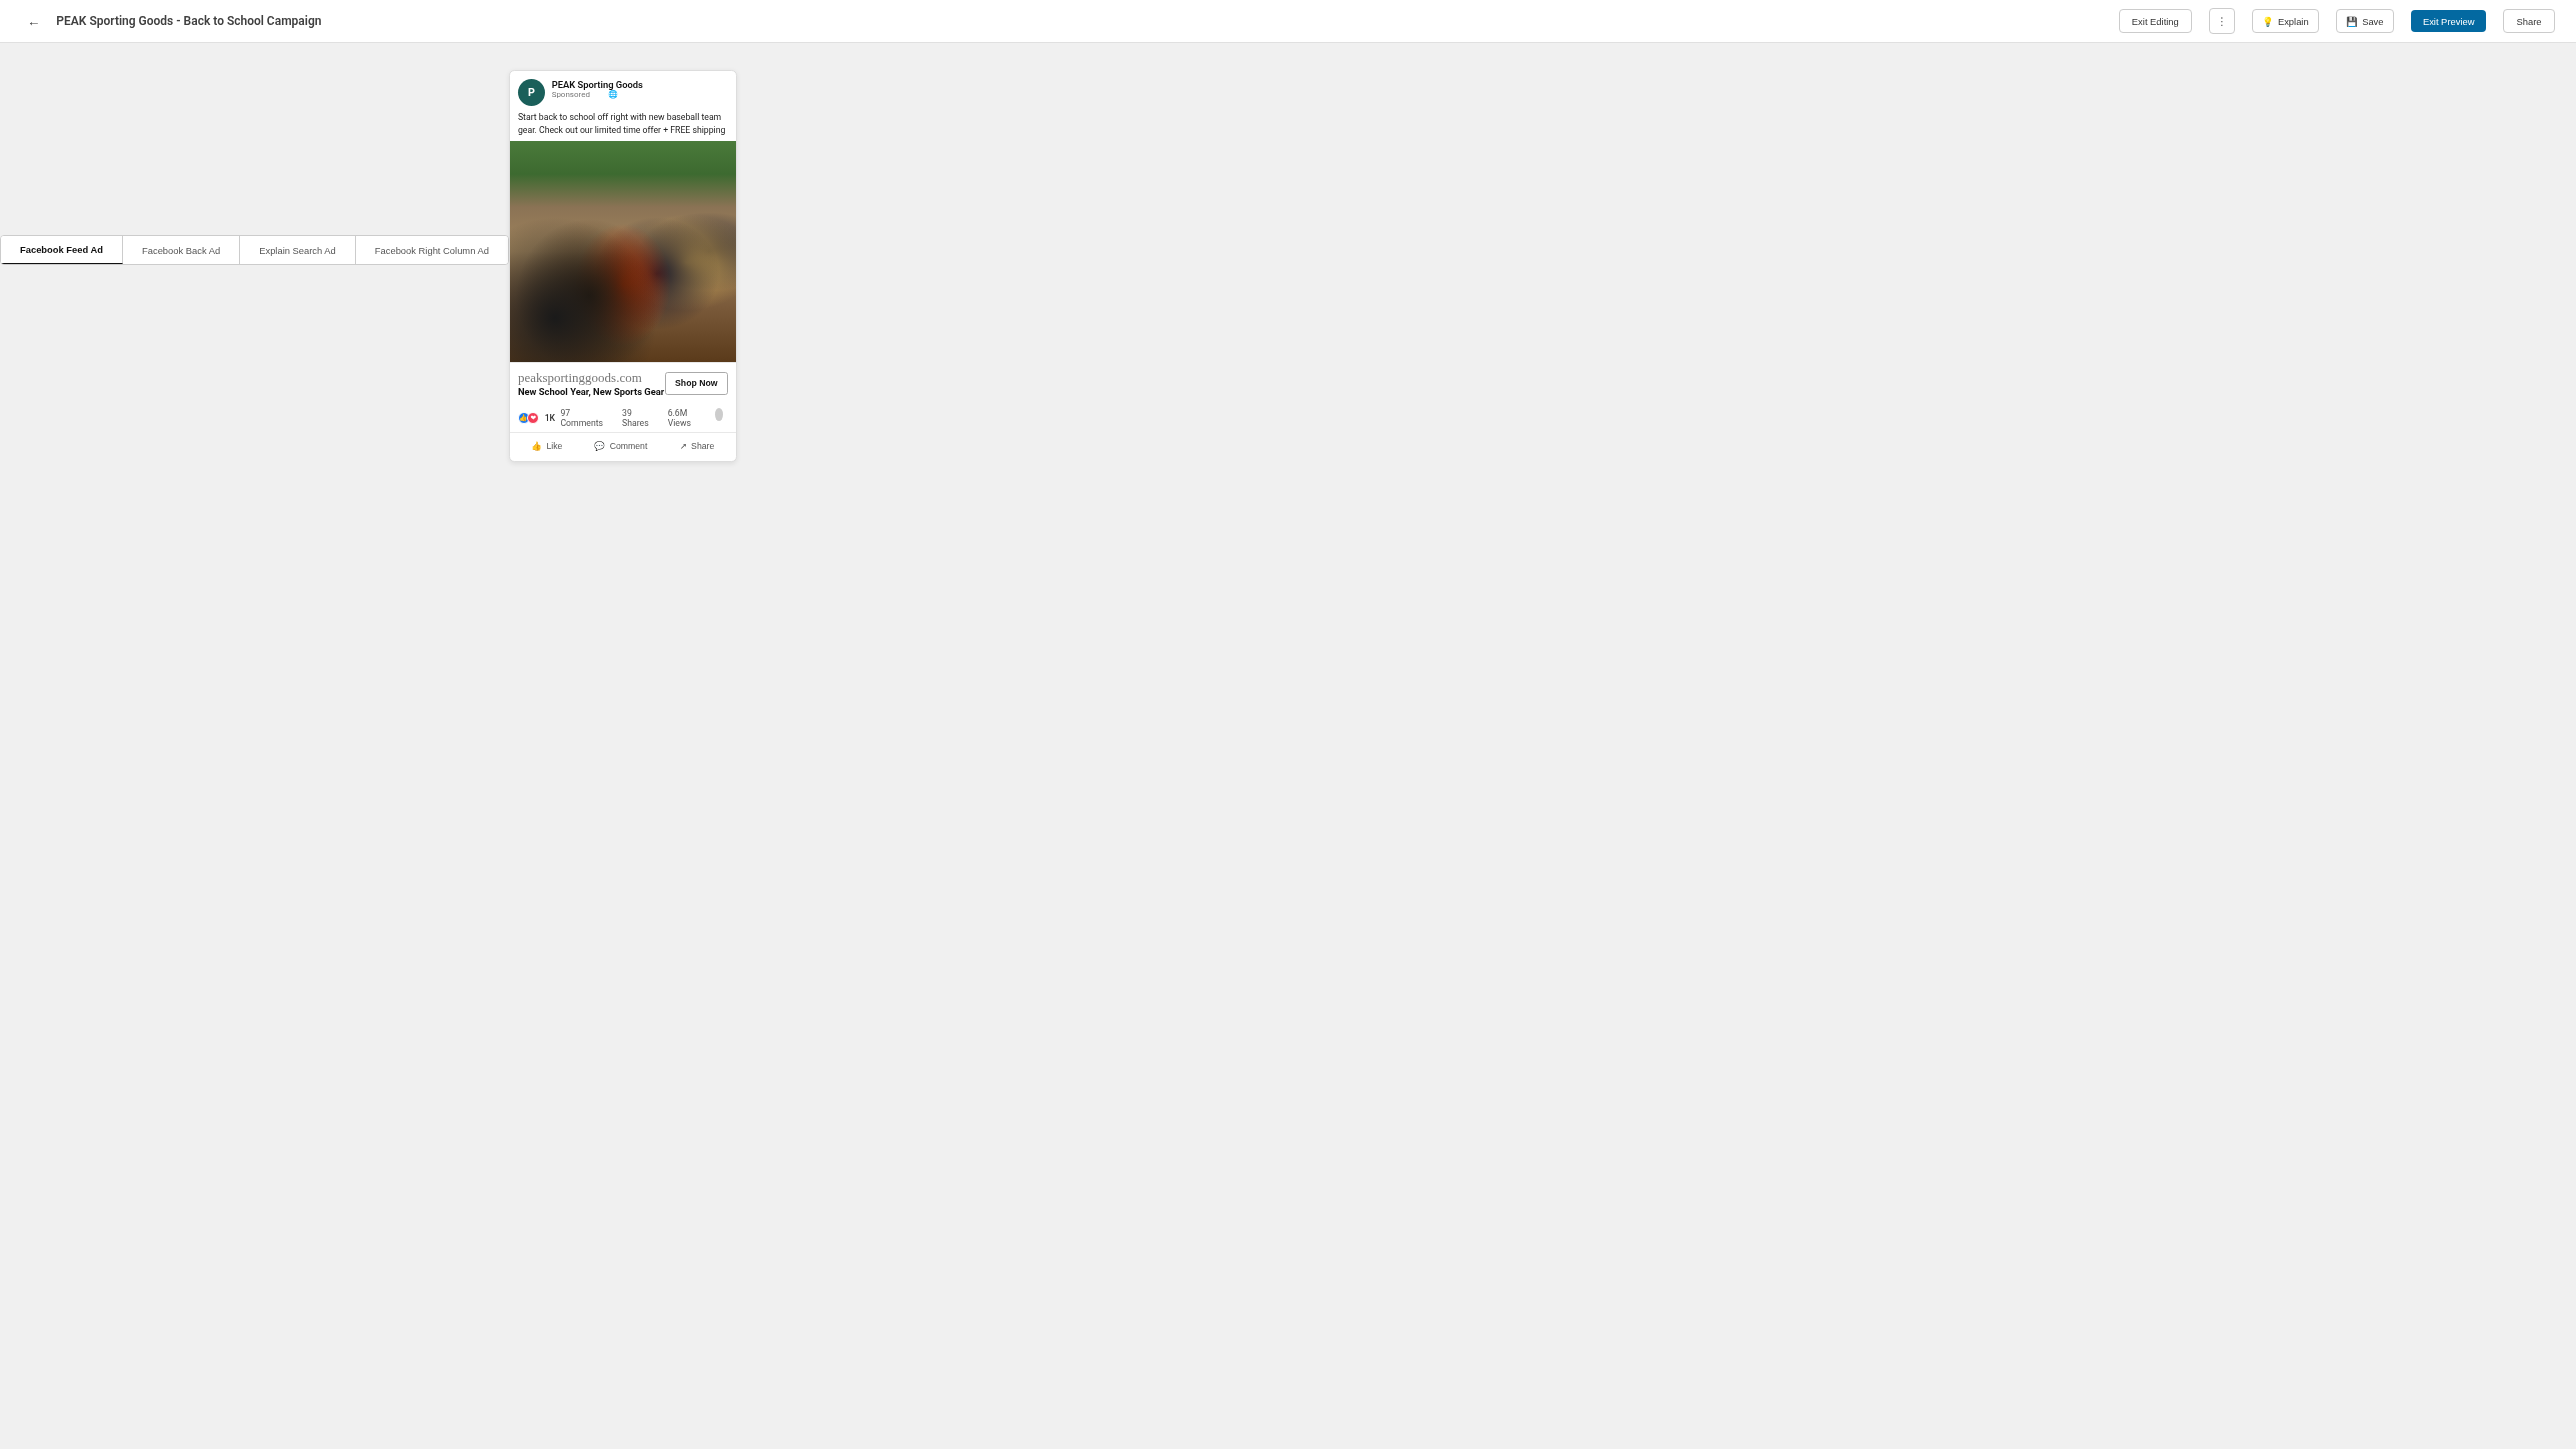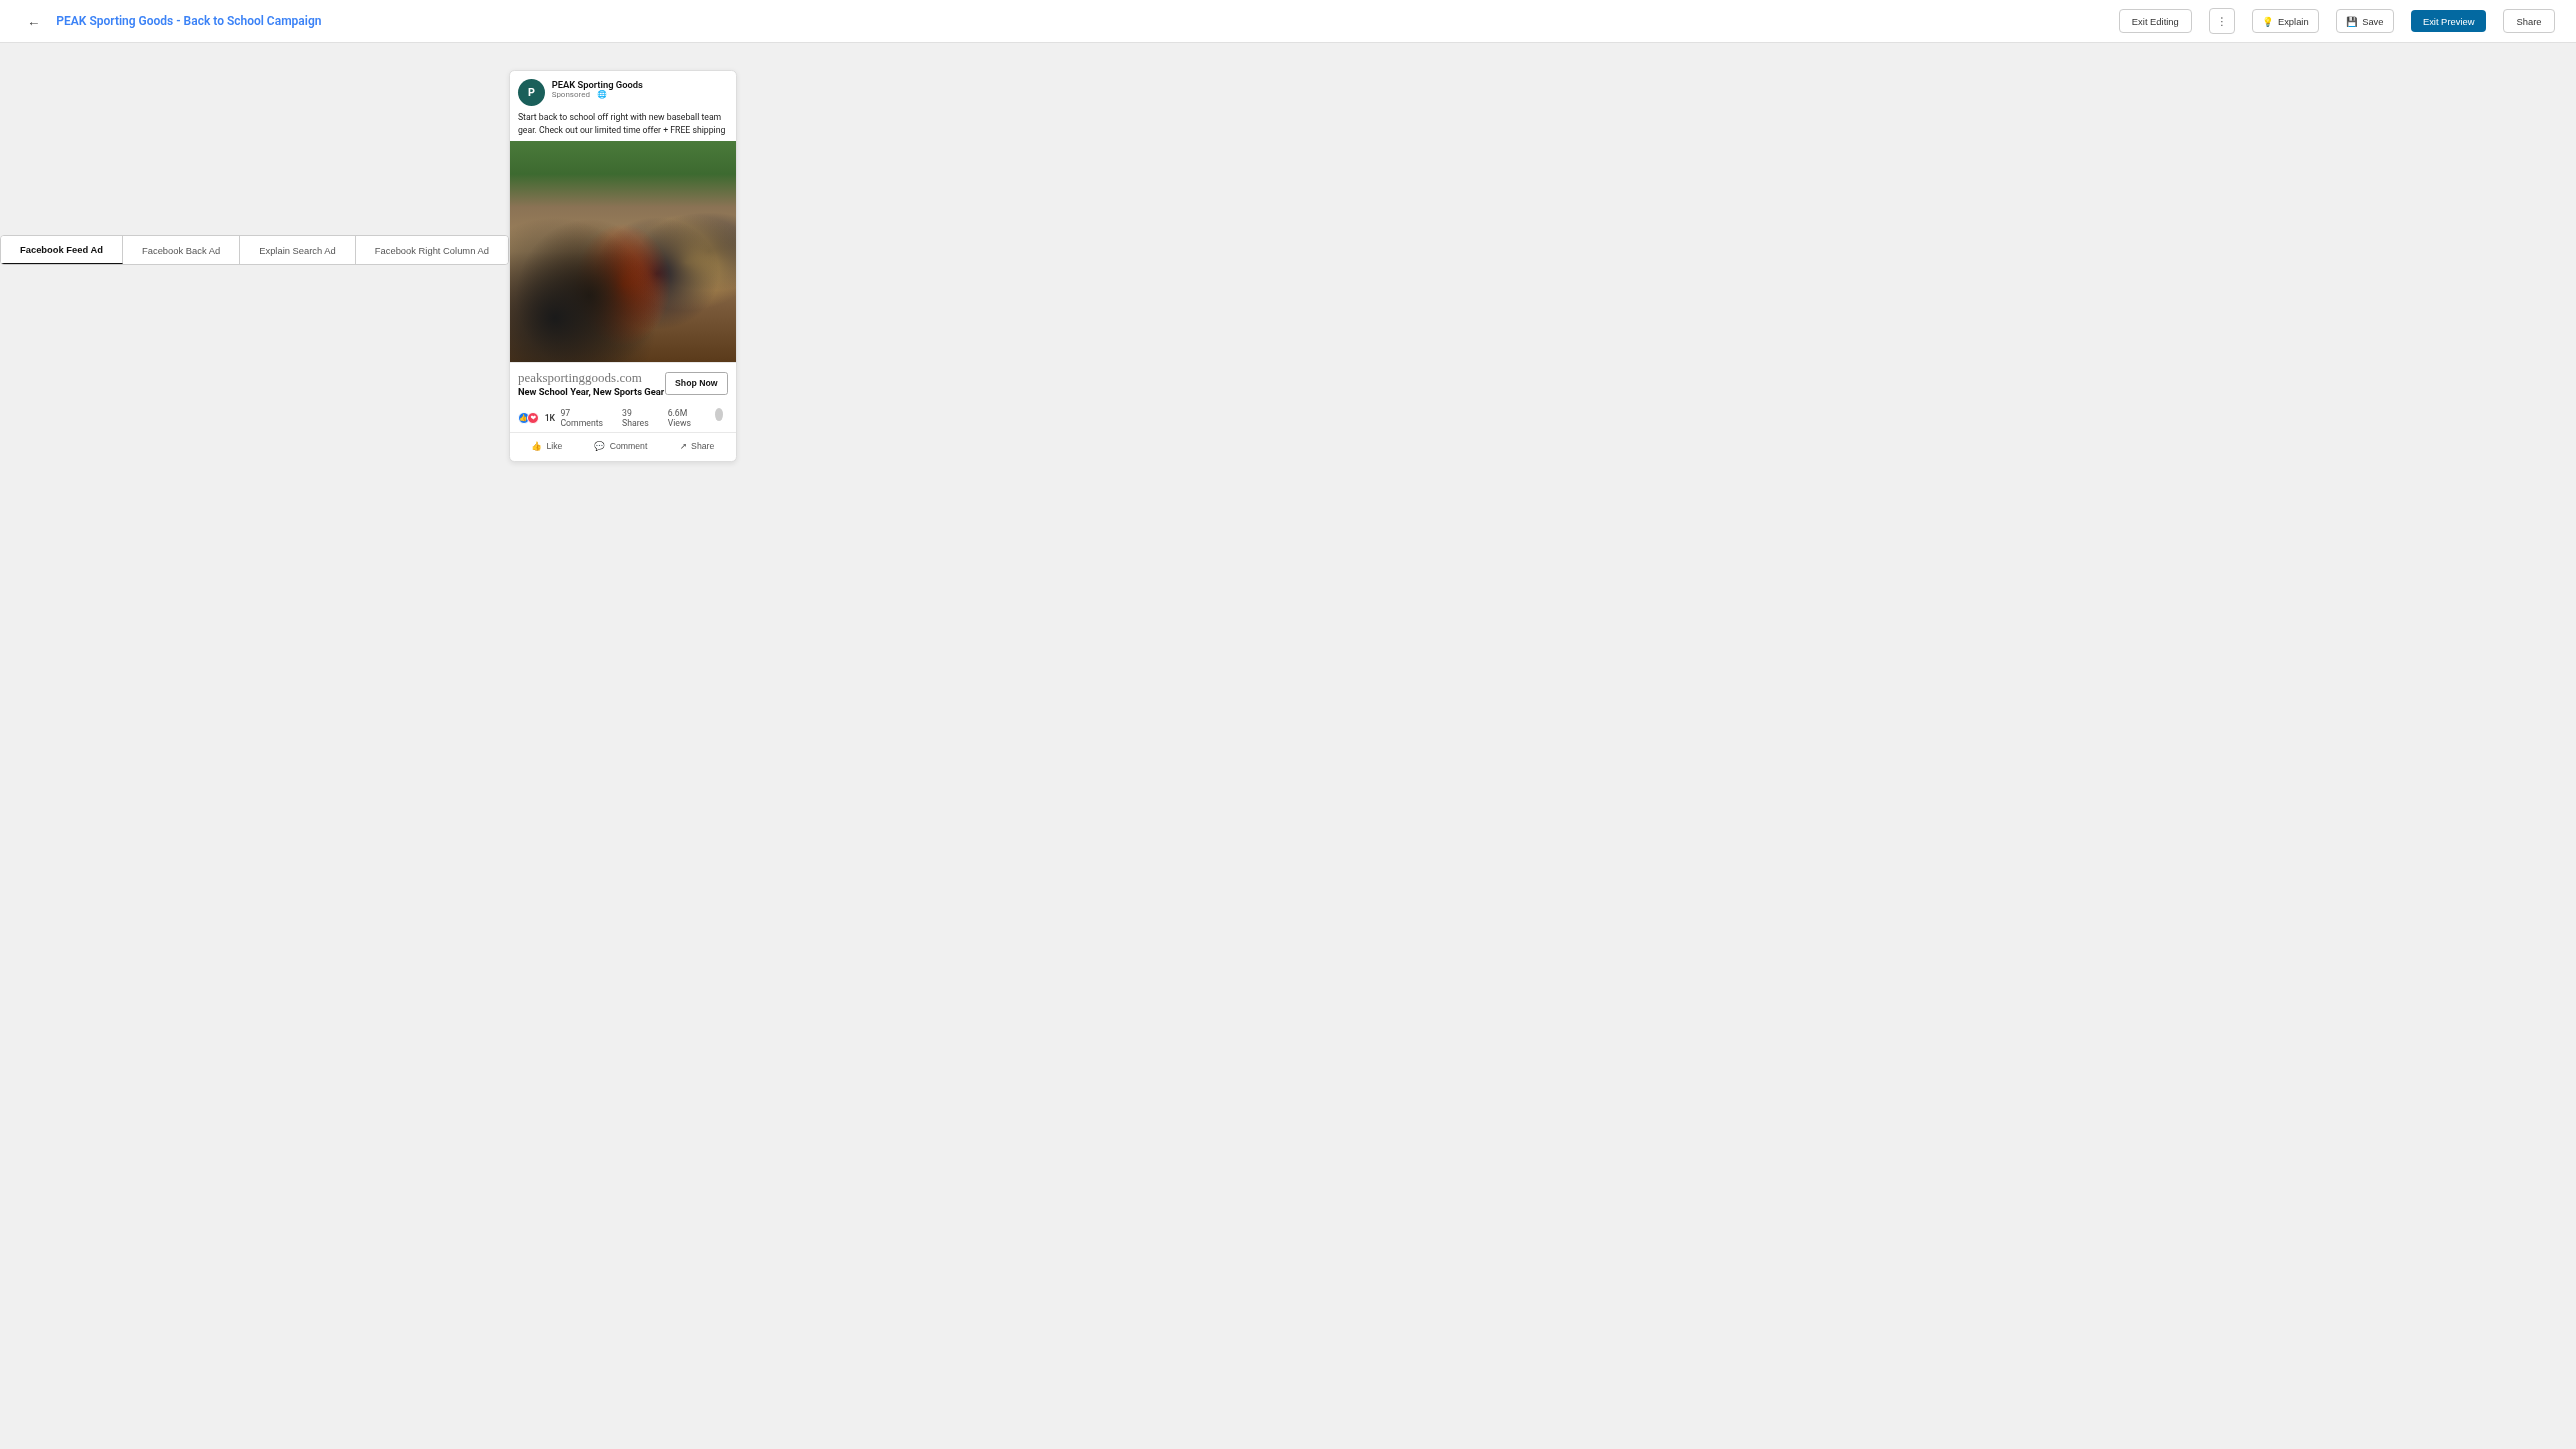--- a/index.html
+++ b/index.html
@@ -19,21 +19,21 @@
       font-size: 13.4px;
       cursor: pointer;
       color: #333;
       background: none;
       border: none;
       padding: 5.4px;
     }
     .header-title {
       font-size: 12px;
       font-weight: 600;
-      color: #3b82f6;
+      color: #404040;
       flex: 1;
     }
     .header-actions {
       display: flex;
       align-items: center;
       gap: 17px;
     }
     .btn {
       padding: 5.4px 12px;
       border-radius: 4px;
@@ -158,21 +158,21 @@
       font-size: 9.4px;
       font-weight: 600;
       color: #111;
       line-height: 1.2;
     }
     .ad-sponsored {
       font-size: 8px;
       color: #777;
       display: flex;
       align-items: center;
-      gap: 7px;
+      gap: 18px;
     }
     .ad-body-text {
       padding: 0 8px 5.4px;
       font-size: 8.7px;
       color: #222;
       line-height: 1.4;
     }
 
     
     .ad-image {

